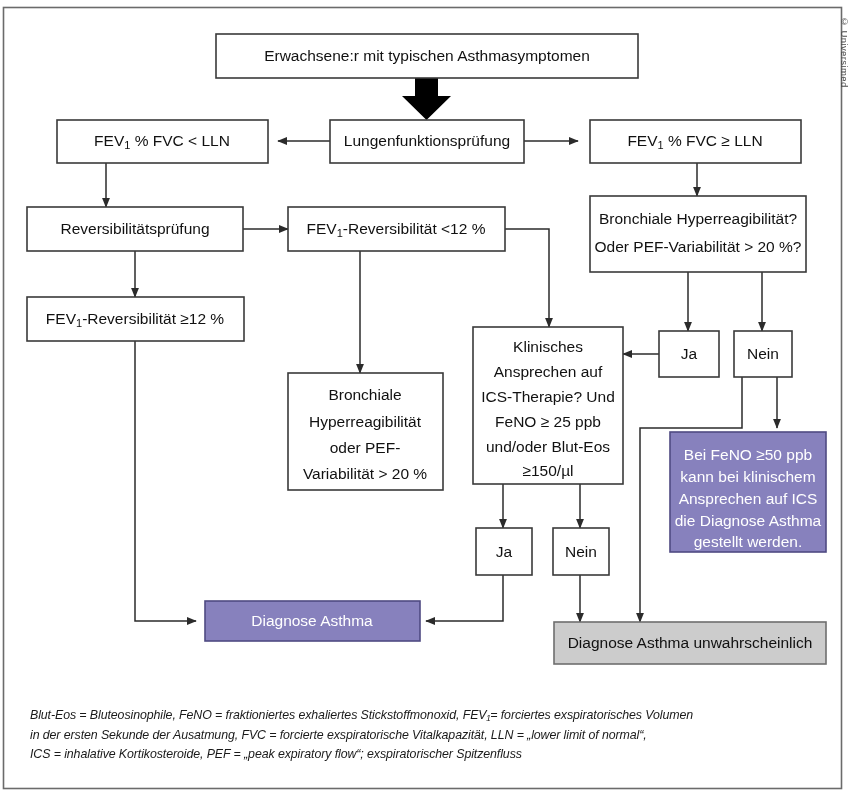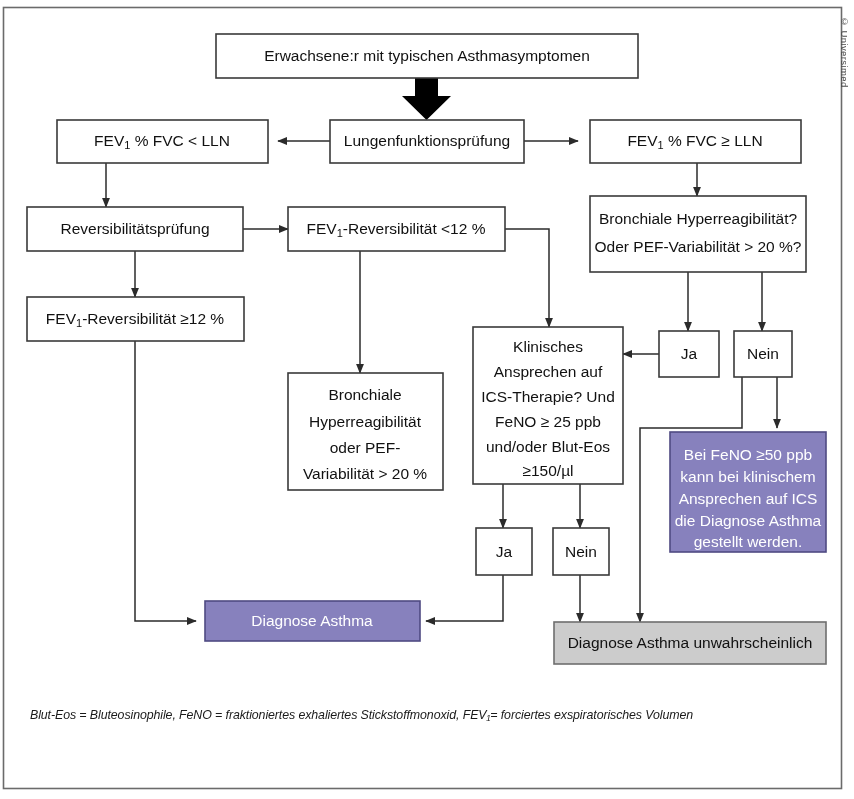--- a/index.html
+++ b/index.html
@@ -232,15 +232,17 @@
 
   <g>
     <rect class="nodebox gray" x="554" y="622" width="272" height="42"></rect>
     <text class="lbl" x="690" y="644">Diagnose Asthma unwahrscheinlich</text>
   </g>
 
 </svg>
 
 <div class="foot">
   <div>Blut-Eos = Bluteosinophile, FeNO = fraktioniertes exhaliertes Stickstoffmonoxid, FEV₁= forciertes exspiratorisches Volumen</div>
+  <div>in der ersten Sekunde der Ausatmung, FVC = forcierte exspiratorische Vitalkapazität, LLN = „lower limit of normal“,</div>
+  <div>ICS = inhalative Kortikosteroide, PEF = „peak expiratory flow“; exspiratorischer Spitzenfluss</div>
 </div>
 
 <div class="copy">© Universimed</div>
 
 </body></html>

